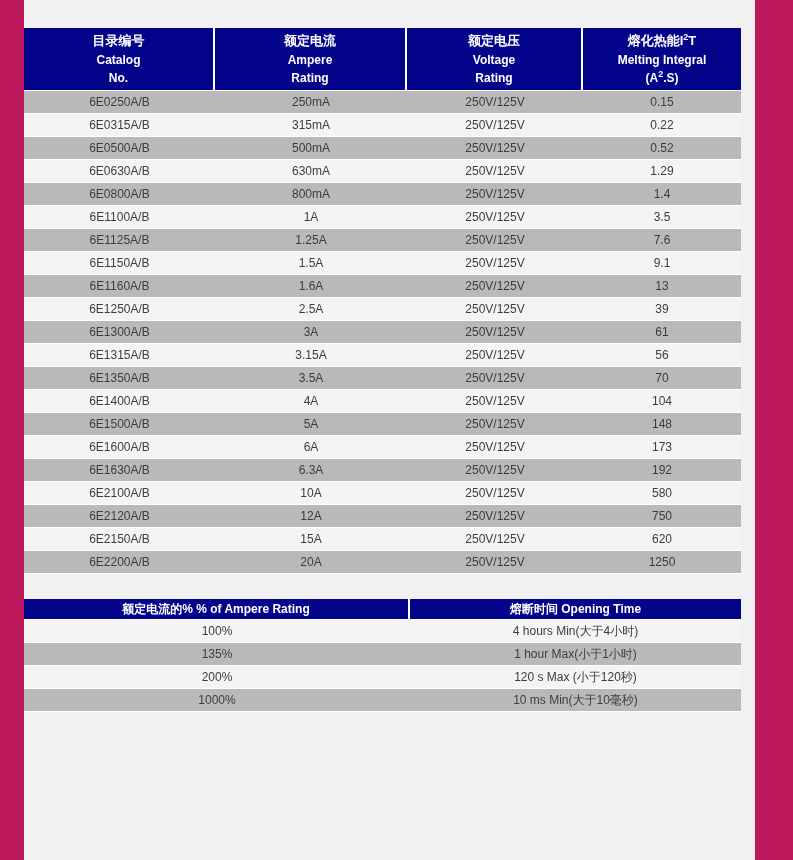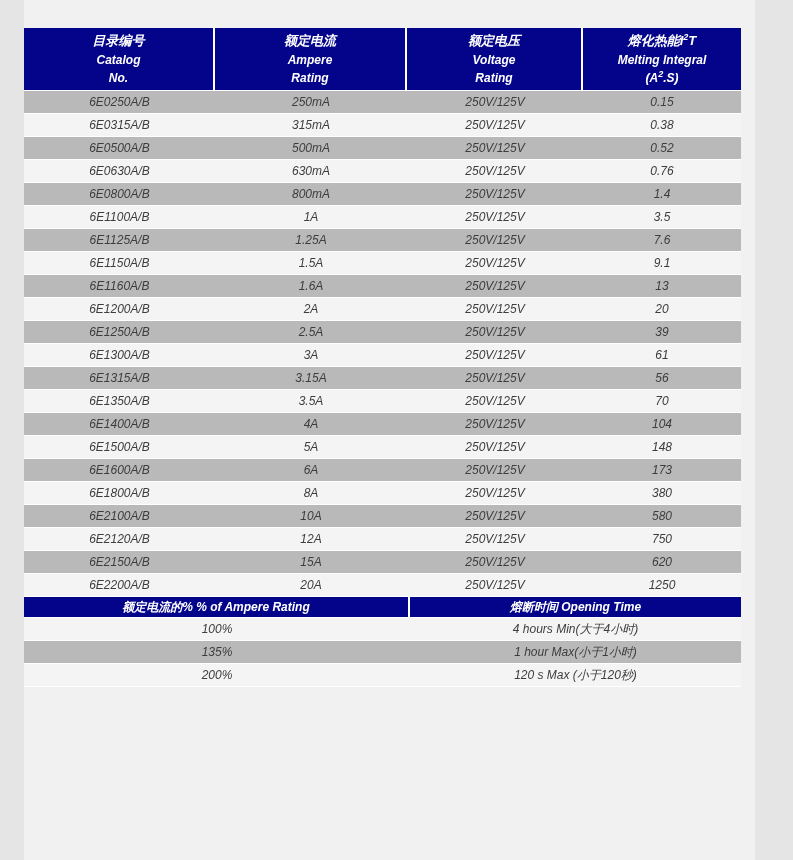--- a/index.html
+++ b/index.html
@@ -5,40 +5,39 @@
   * { margin: 0; padding: 0; box-sizing: border-box; }
   html, body {
     width: 793px;
     background: #ffffff;
     font-family: "Liberation Sans", "DejaVu Sans", sans-serif;
   }
   .page {
     position: relative;
     width: 793px;
     height: 860px;
-    background: #e5e5e5;
+    background: #be185d;
     overflow: hidden;
-    font-style: italic;
   }
   .panel {
     position: absolute;
     left: 24px;
     top: 0;
     width: 731px;
     height: 860px;
     background: #f1f1f2;
   }
   table {
     border-collapse: separate;
     border-spacing: 0;
     table-layout: fixed;
     width: 717px;
   }
   .spec-table { margin-top: 28px; }
-  .opening-table { }
+  .opening-table { margin-top: 25px; }
   thead th {
     background: #04048b;
     color: #ffffff;
     font-weight: bold;
     text-align: center;
     vertical-align: middle;
     border-bottom: 1px solid #ffffff;
   }
   thead th.sep { border-right: 2px solid #ffffff; }
   .spec-table thead th { height: 62px; padding: 3px 0; }
@@ -110,33 +109,33 @@
           <tr>
             <td>6E0250A/B</td>
             <td>250mA</td>
             <td>250V/125V</td>
             <td>0.15</td>
           </tr>
           <tr>
             <td>6E0315A/B</td>
             <td>315mA</td>
             <td>250V/125V</td>
-            <td>0.38</td>
+            <td>0.22</td>
           </tr>
           <tr>
             <td>6E0500A/B</td>
             <td>500mA</td>
             <td>250V/125V</td>
             <td>0.52</td>
           </tr>
           <tr>
             <td>6E0630A/B</td>
             <td>630mA</td>
             <td>250V/125V</td>
-            <td>0.76</td>
+            <td>1.29</td>
           </tr>
           <tr>
             <td>6E0800A/B</td>
             <td>800mA</td>
             <td>250V/125V</td>
             <td>1.4</td>
           </tr>
           <tr>
             <td>6E1100A/B</td>
             <td>1A</td>
@@ -155,26 +154,20 @@
             <td>250V/125V</td>
             <td>9.1</td>
           </tr>
           <tr>
             <td>6E1160A/B</td>
             <td>1.6A</td>
             <td>250V/125V</td>
             <td>13</td>
           </tr>
           <tr>
-            <td>6E1200A/B</td>
-            <td>2A</td>
-            <td>250V/125V</td>
-            <td>20</td>
-          </tr>
-          <tr>
             <td>6E1250A/B</td>
             <td>2.5A</td>
             <td>250V/125V</td>
             <td>39</td>
           </tr>
           <tr>
             <td>6E1300A/B</td>
             <td>3A</td>
             <td>250V/125V</td>
             <td>61</td>
@@ -203,24 +196,24 @@
             <td>250V/125V</td>
             <td>148</td>
           </tr>
           <tr>
             <td>6E1600A/B</td>
             <td>6A</td>
             <td>250V/125V</td>
             <td>173</td>
           </tr>
           <tr>
-            <td>6E1800A/B</td>
-            <td>8A</td>
-            <td>250V/125V</td>
-            <td>380</td>
+            <td>6E1630A/B</td>
+            <td>6.3A</td>
+            <td>250V/125V</td>
+            <td>192</td>
           </tr>
           <tr>
             <td>6E2100A/B</td>
             <td>10A</td>
             <td>250V/125V</td>
             <td>580</td>
           </tr>
           <tr>
             <td>6E2120A/B</td>
             <td>12A</td>
@@ -259,17 +252,21 @@
             <td>4 hours Min(大于4小时)</td>
           </tr>
           <tr>
             <td>135%</td>
             <td>1 hour  Max(小于1小时)</td>
           </tr>
           <tr>
             <td>200%</td>
             <td>120 s  Max (小于120秒)</td>
           </tr>
+          <tr>
+            <td>1000%</td>
+            <td>10 ms Min(大于10毫秒)</td>
+          </tr>
         </tbody>
     </table>
 
   </div>
 </div>
 
 </body></html>

